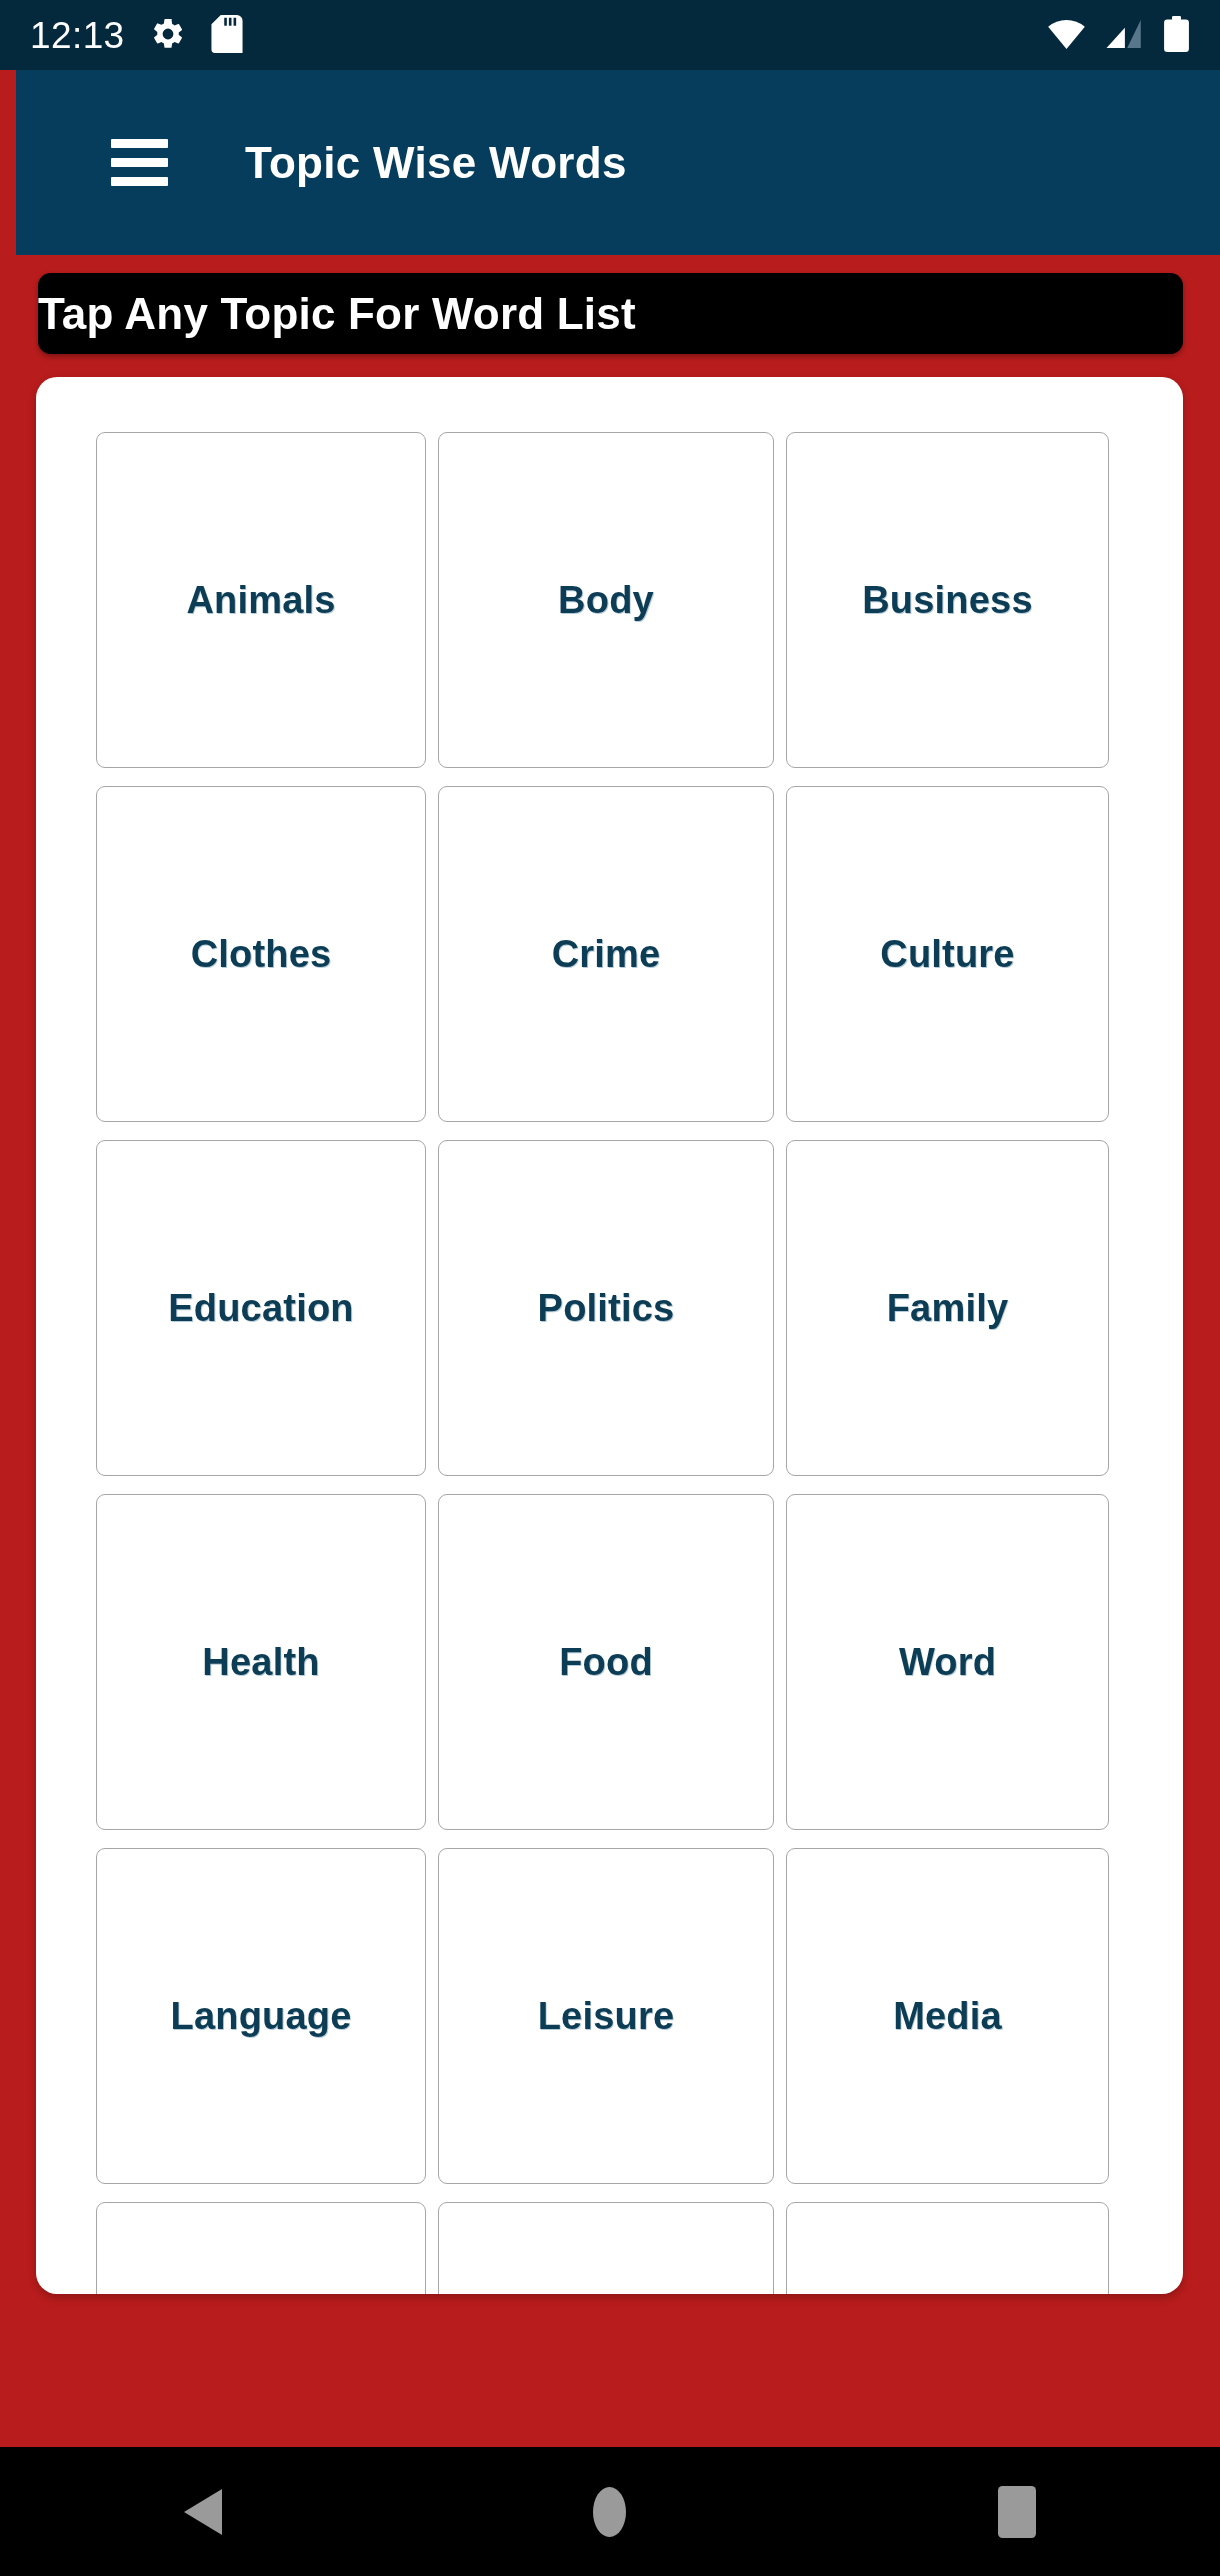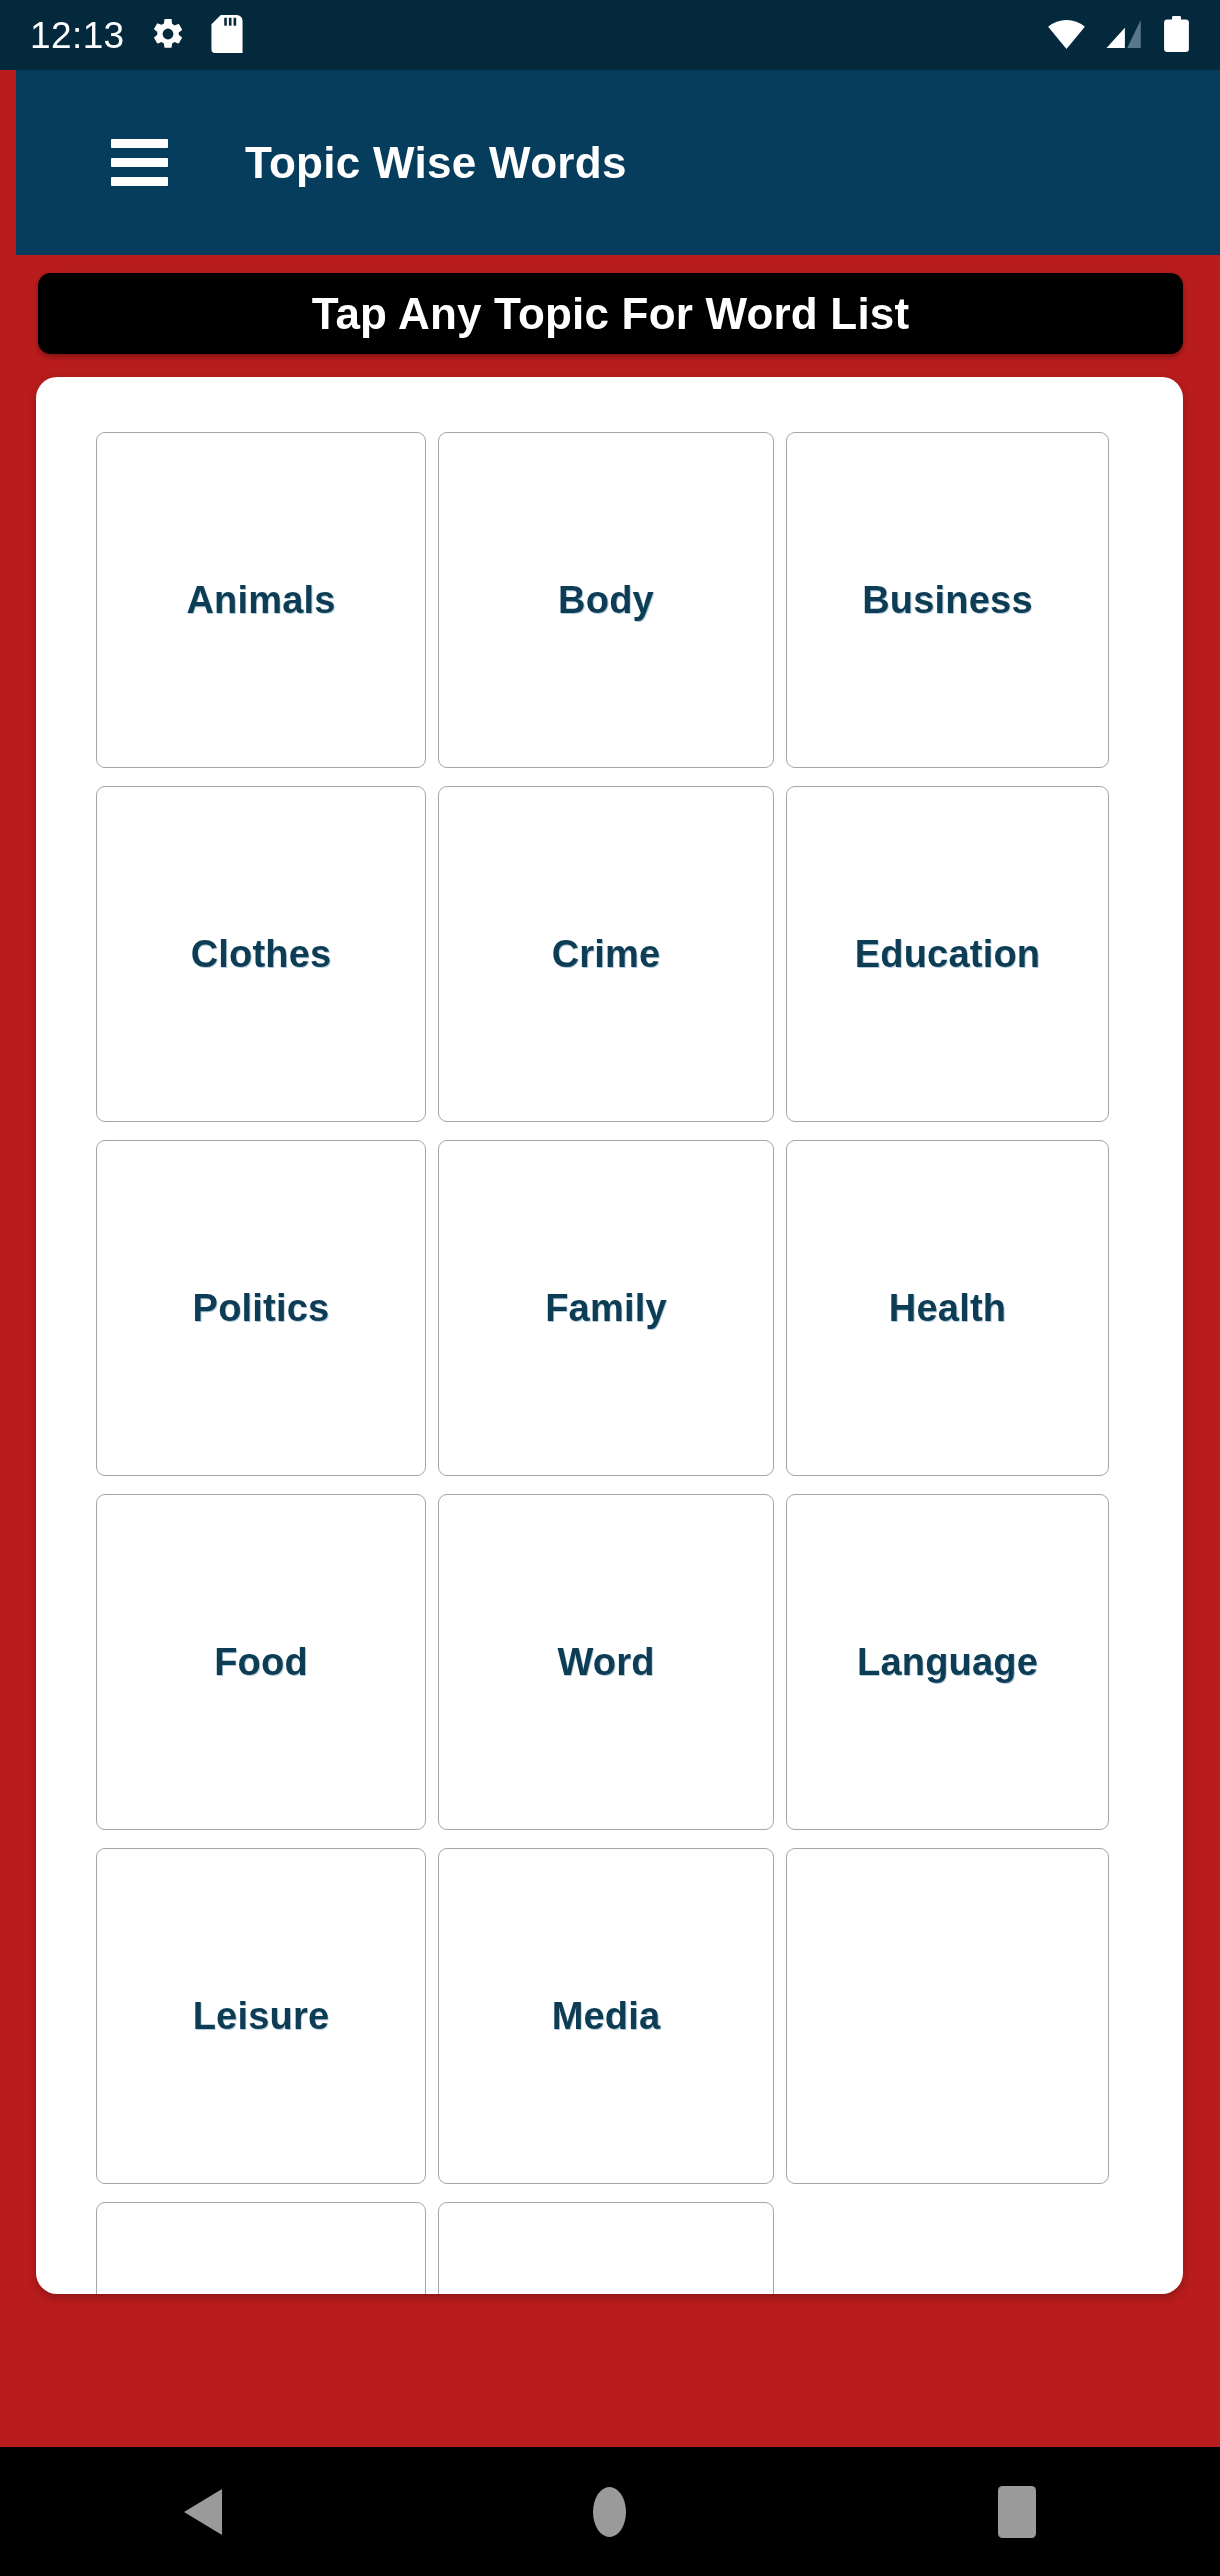--- a/index.html
+++ b/index.html
@@ -42,21 +42,21 @@
   .app-title{
     margin-left:77px;
     color:#ffffff; font-size:44px; font-weight:700; letter-spacing:0.3px;
   }
 
   
   .banner{
     position:absolute; top:273px; left:38px;
     width:1145px; height:81px;
     background:#000000; border-radius:12.5px;
-    display:flex; align-items:center; justify-content:center;
+    display:flex; align-items:center; justify-content:flex-start;
     box-shadow:0 2.7px 5.4px rgba(0,0,0,0.30);
   }
   .banner-text{
     color:#ffffff; font-size:44px; font-weight:700; letter-spacing:0.2px;
   }
 
   
   .topics-card{
     position:absolute; top:377px; left:36px;
     width:1147px; height:1917px;
@@ -190,20 +190,25 @@
             <span class="topic-label">Clothes</span>
           </div>
         </div>
         <div class="topic-cell">
           <div class="topic-box">
             <span class="topic-label">Crime</span>
           </div>
         </div>
         <div class="topic-cell">
           <div class="topic-box">
+            <span class="topic-label">Culture</span>
+          </div>
+        </div>
+        <div class="topic-cell">
+          <div class="topic-box">
             <span class="topic-label">Education</span>
           </div>
         </div>
         <div class="topic-cell">
           <div class="topic-box">
             <span class="topic-label">Politics</span>
           </div>
         </div>
         <div class="topic-cell">
           <div class="topic-box">

